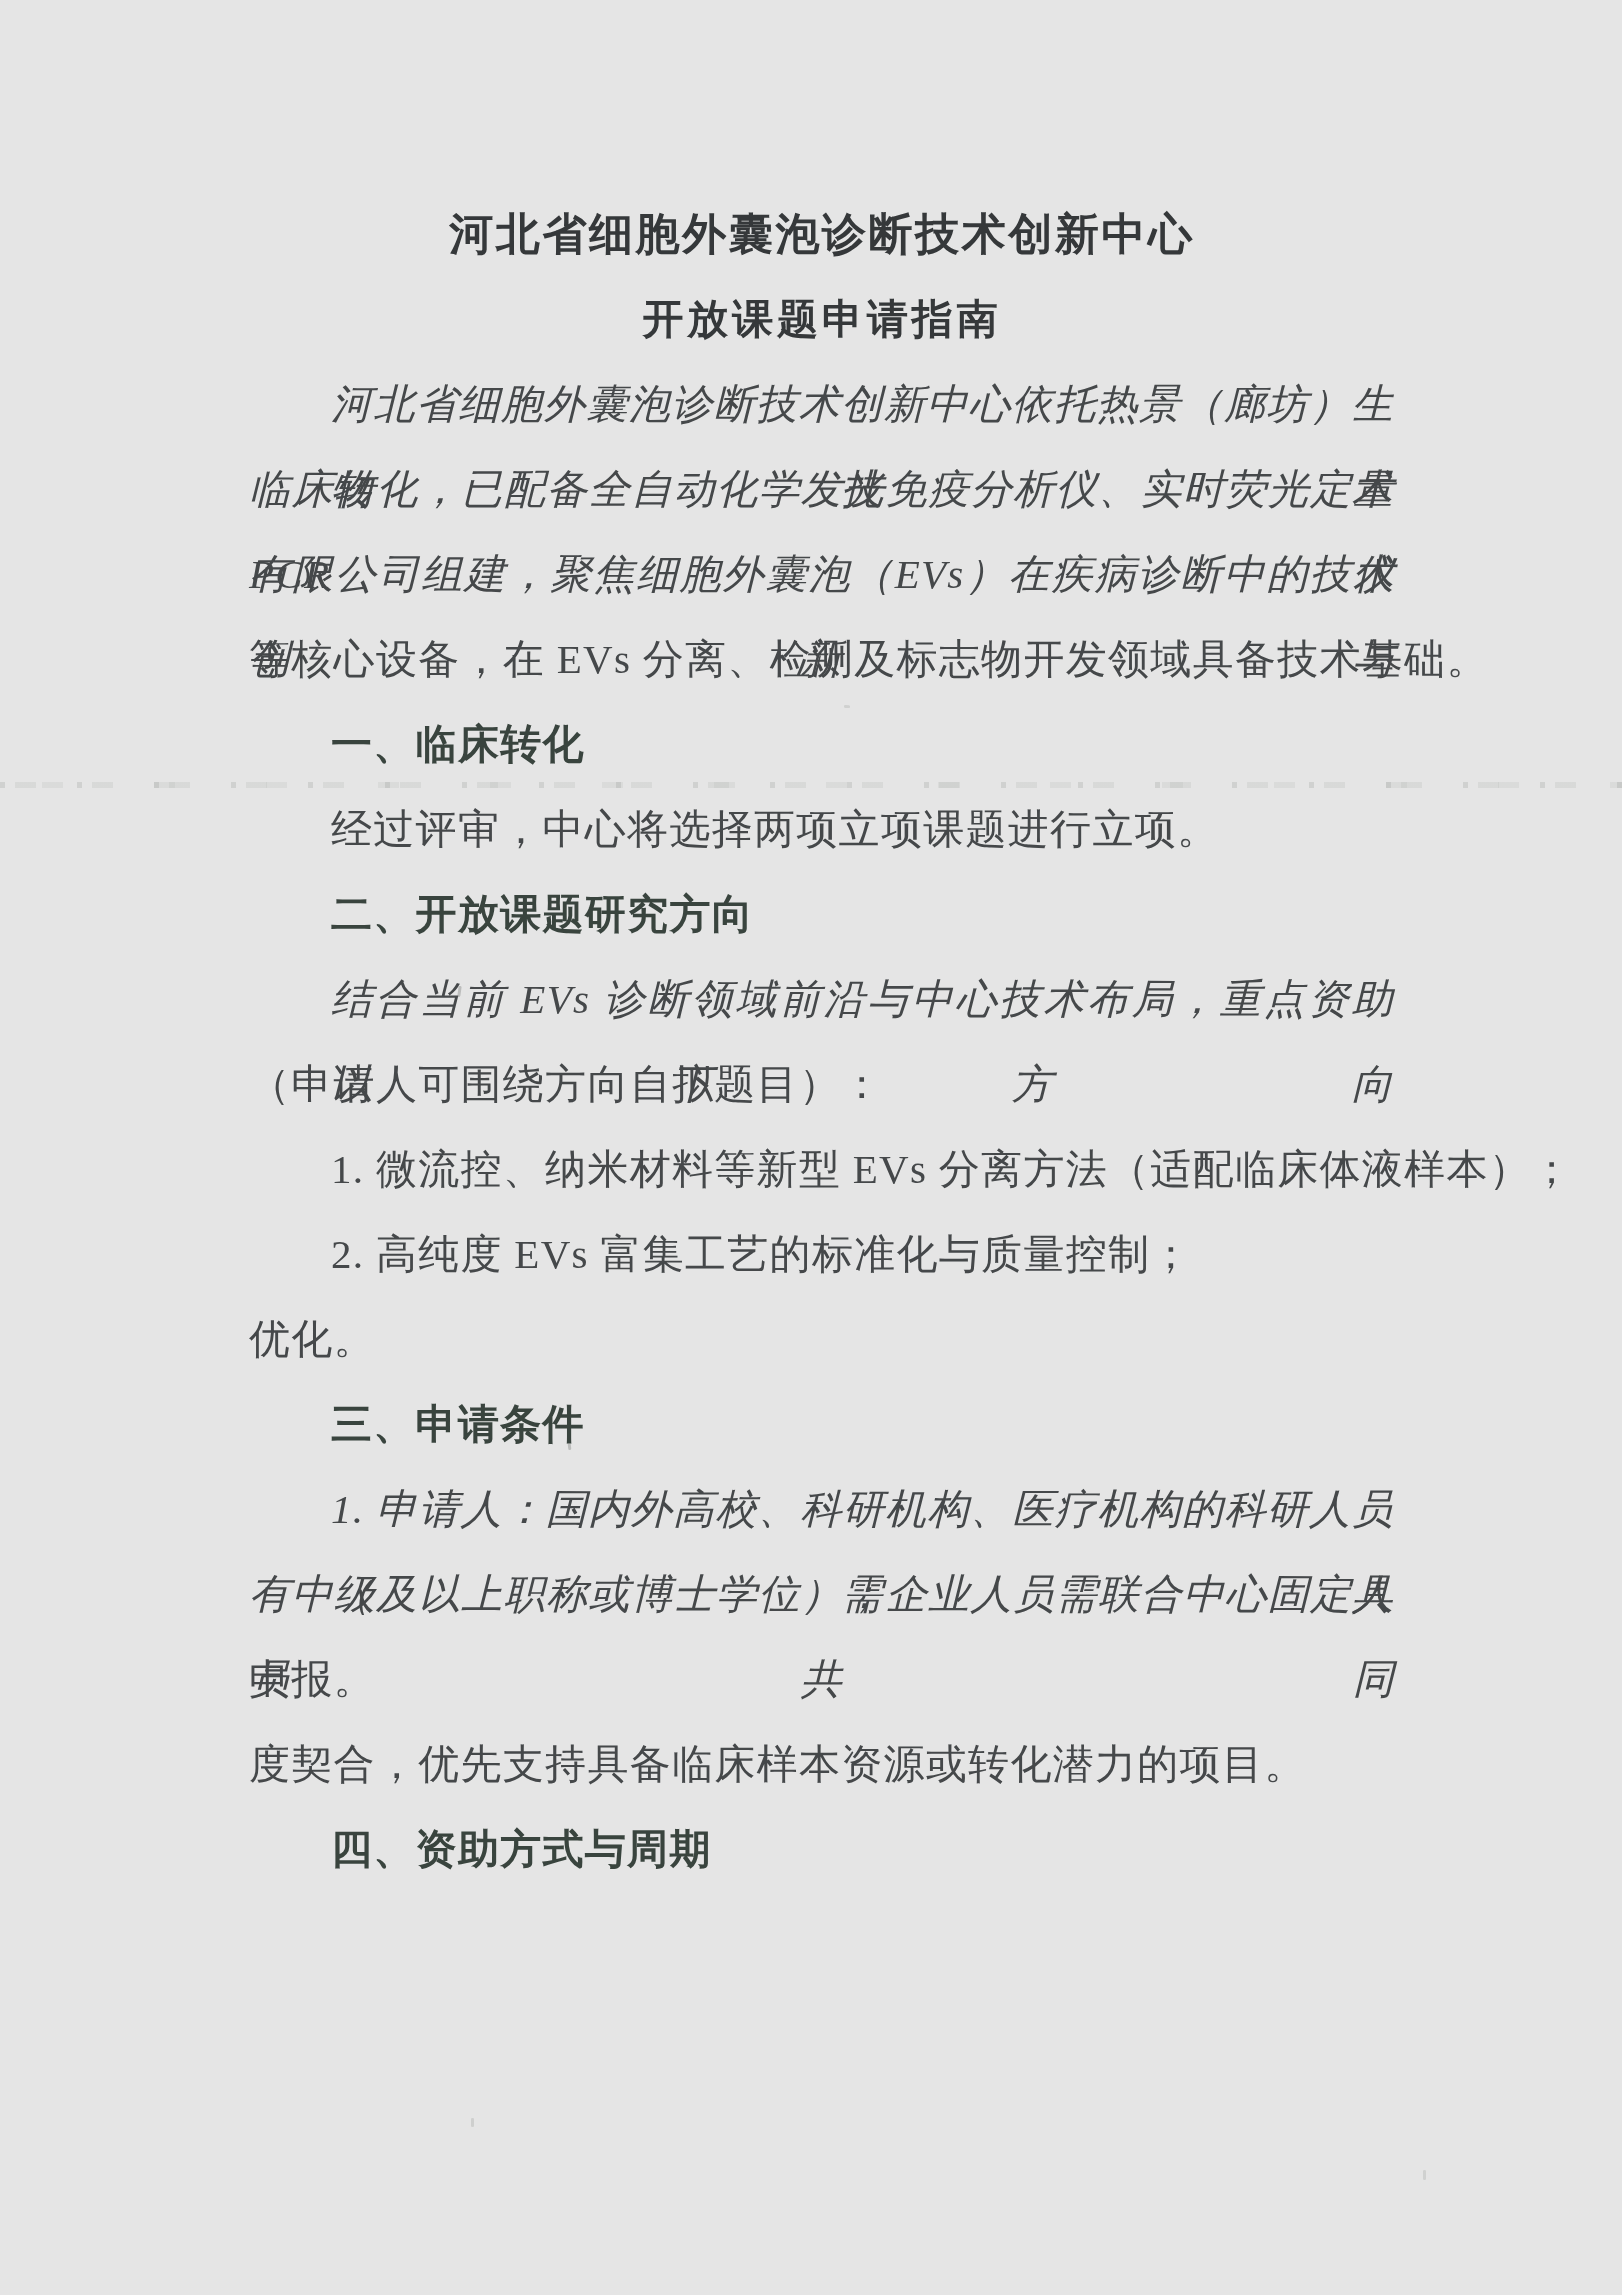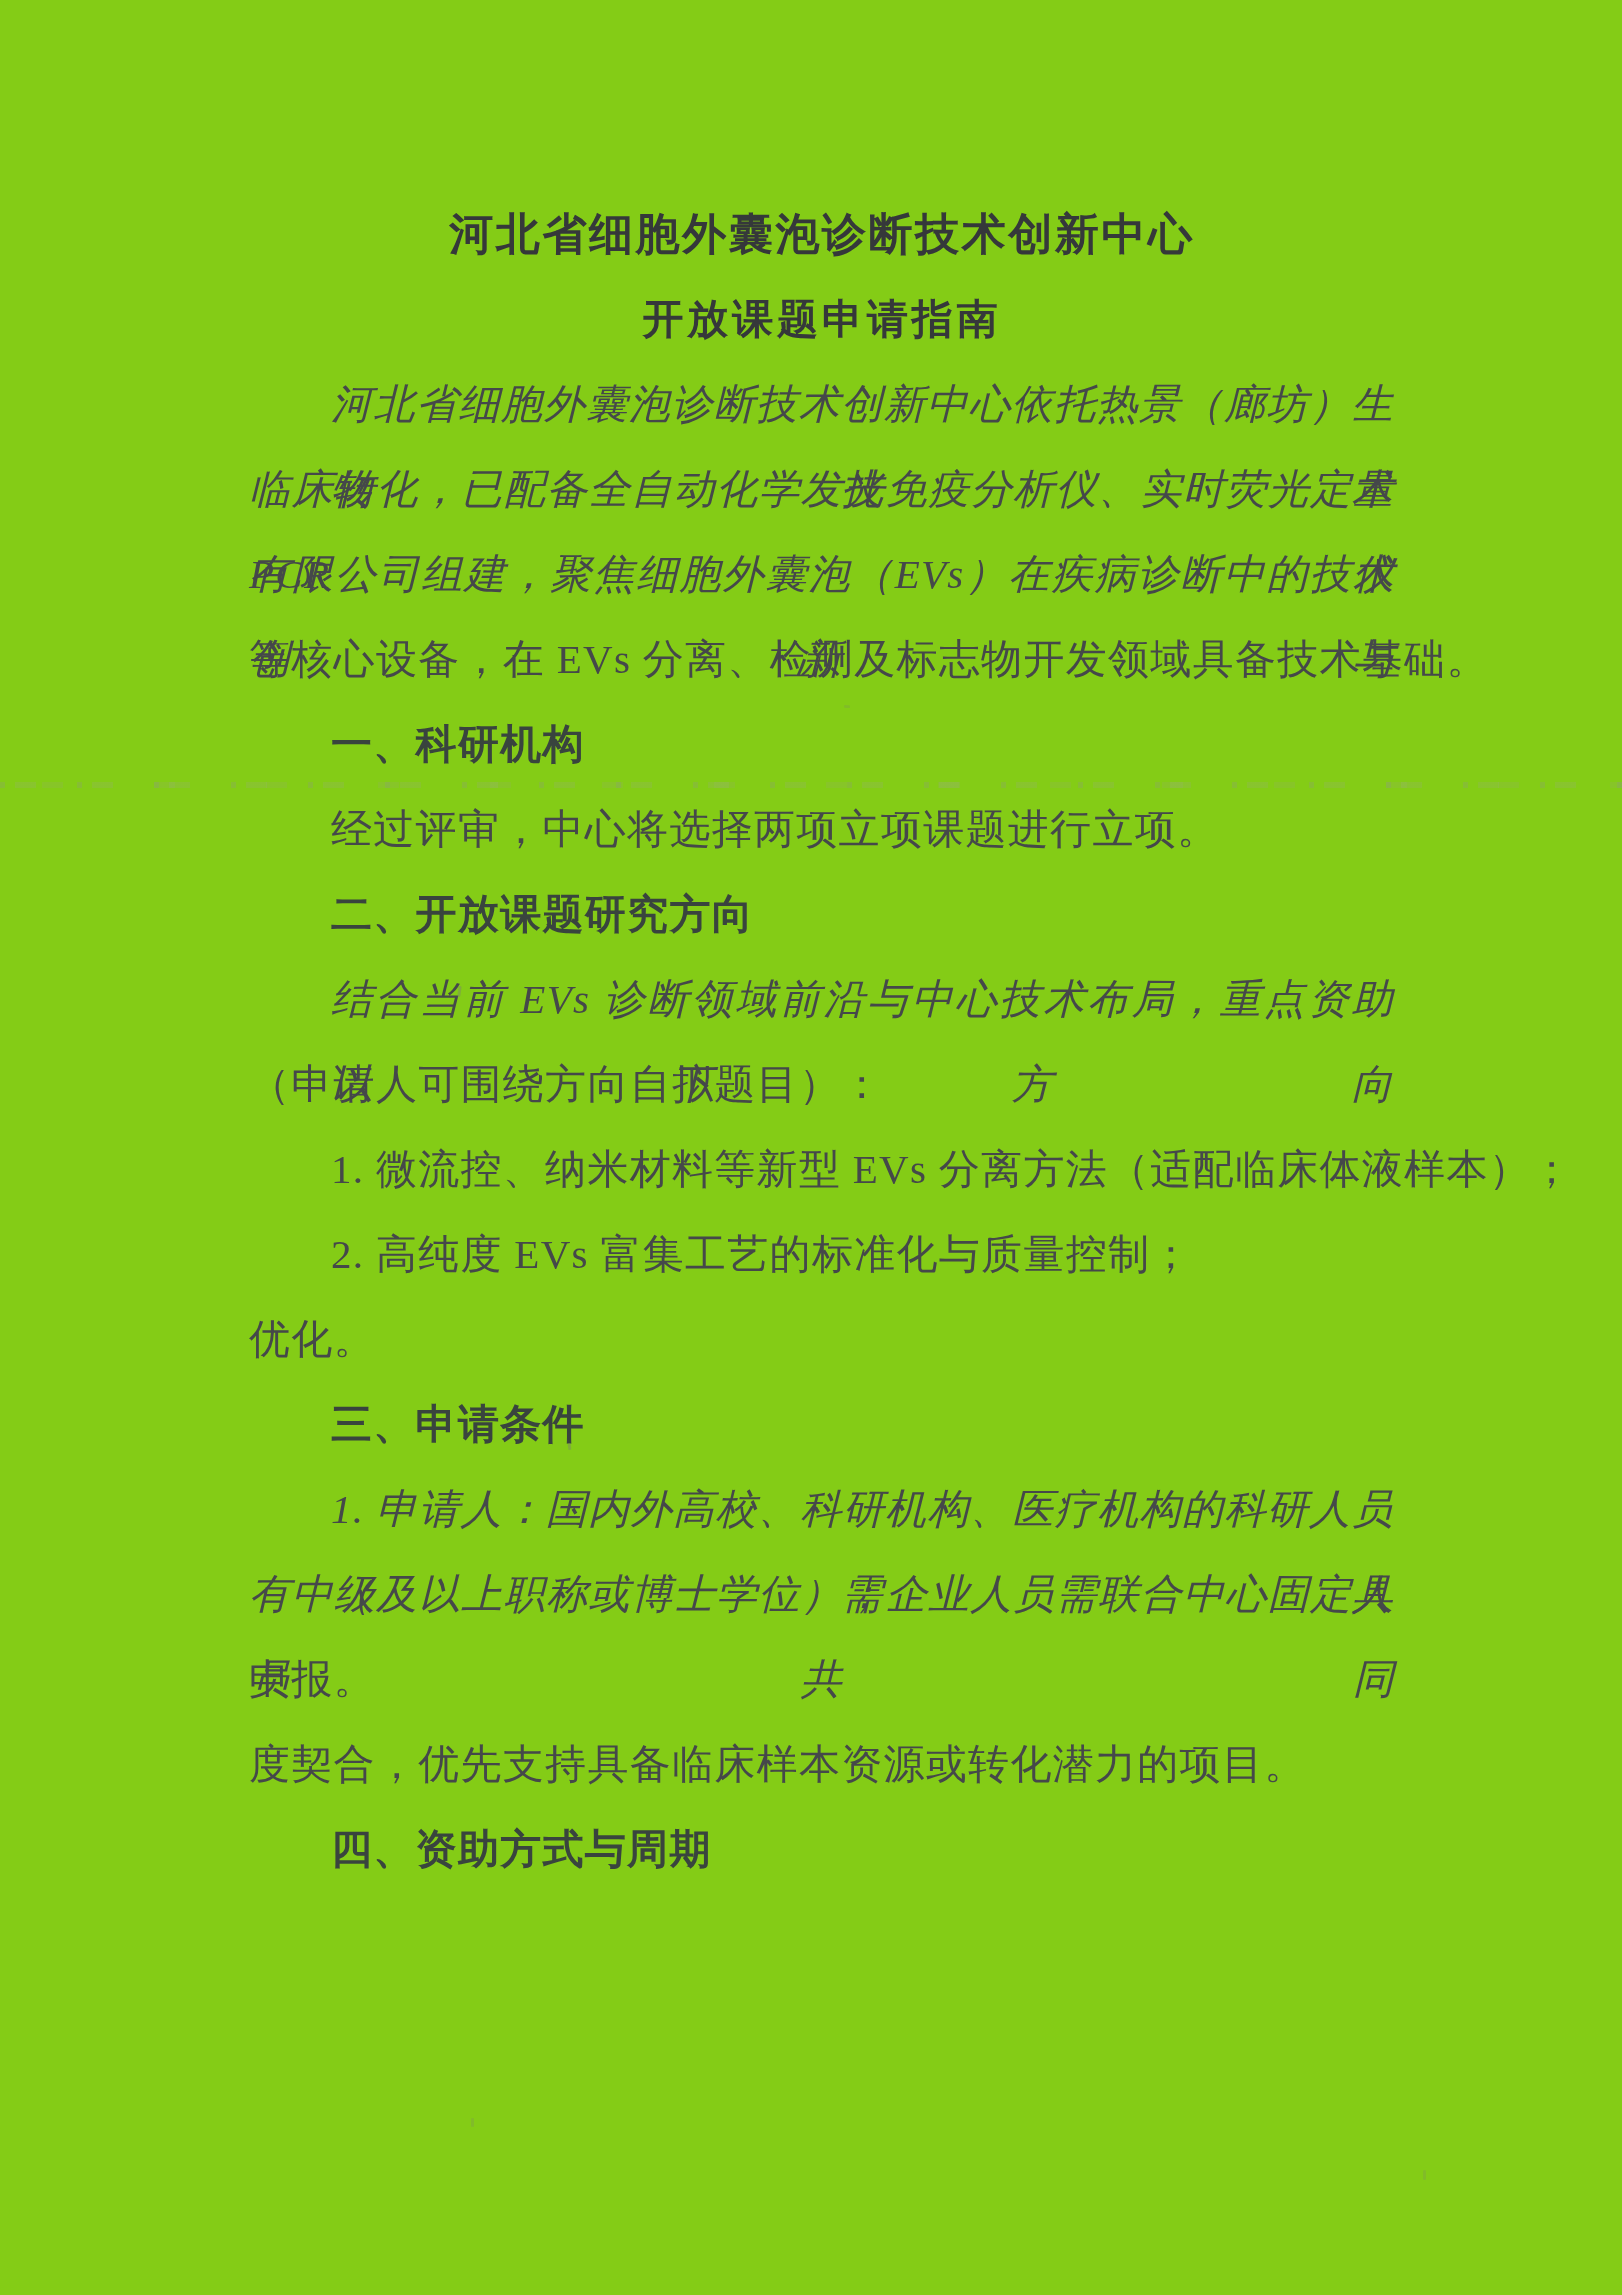--- a/index.html
+++ b/index.html
@@ -2,21 +2,21 @@
 <html style="font-size:10.5px"><head>
 <meta charset="utf-8">
 <style>
   html, body { margin: 0; padding: 0; }
   body { background: #ffffff; }
 
   .page {
     position: relative;
     width: 1623px;
     height: 2295px;
-    background: #84cc16;
+    background: #e5e5e5;
     overflow: hidden;
     font-family: "Liberation Serif", "DejaVu Serif", serif;
   }
 
   
   .textblock {
     position: absolute;
     left: 249px;
     top: 192px;
     width: 1146px;
@@ -101,21 +101,21 @@
   <div class="textblock">
 
     <div class="line title">河北省细胞外囊泡诊断技术创新中心</div>
     <div class="line subtitle">开放课题申请指南</div>
 
     <div class="line indent fill">河北省细胞外囊泡诊断技术创新中心依托热景（廊坊）生物技术</div>
     <div class="line fill">临床转化，已配备全自动化学发光免疫分析仪、实时荧光定量 PCR 仪</div>
     <div class="line fill">有限公司组建，聚焦细胞外囊泡（EVs）在疾病诊断中的技术创新与</div>
     <div class="line">等核心设备，在 EVs 分离、检测及标志物开发领域具备技术基础。</div>
 
-    <div class="line heading indent">一、科研机构</div>
+    <div class="line heading indent">一、临床转化</div>
     <div class="line indent">经过评审，中心将选择两项立项课题进行立项。</div>
 
     <div class="line heading indent">二、开放课题研究方向</div>
     <div class="line indent fill">结合当前 EVs 诊断领域前沿与中心技术布局，重点资助以下方向</div>
     <div class="line">（申请人可围绕方向自拟题目）：</div>
     <div class="line indent">1. 微流控、纳米材料等新型 EVs 分离方法（适配临床体液样本）；</div>
     <div class="line indent">2. 高纯度 EVs 富集工艺的标准化与质量控制；</div>
     <div class="line">优化。</div>
 
     <div class="line heading indent">三、申请条件</div>

